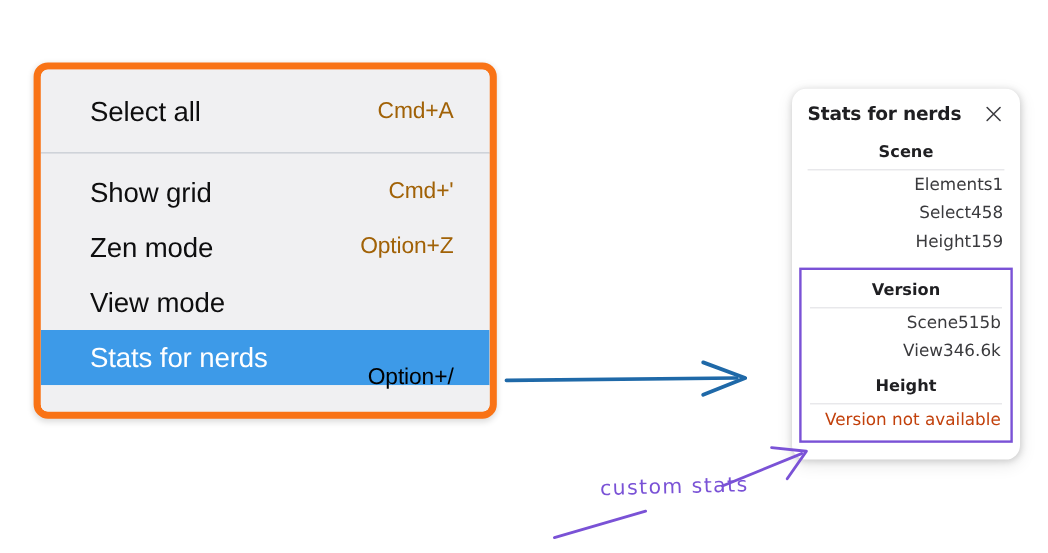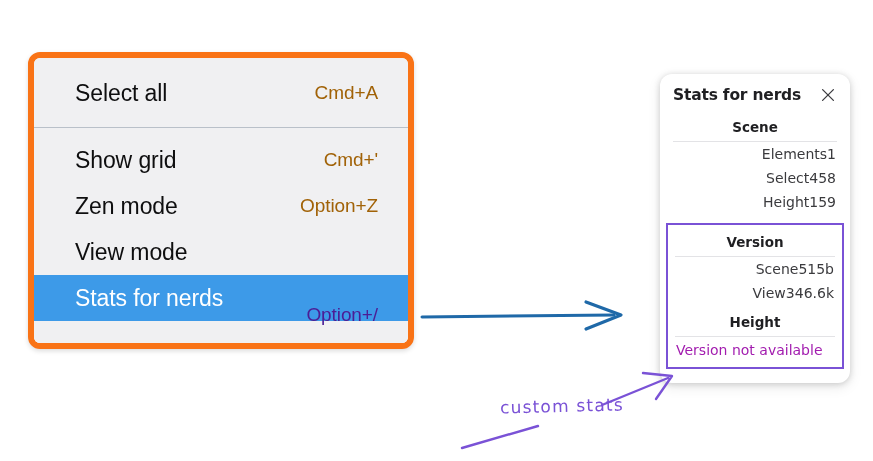--- a/index.html
+++ b/index.html
@@ -51,21 +51,21 @@
     color: #0e0e0f;
     letter-spacing: -0.1px;
   }
   .menu-item .mi-shortcut {
     font-size: 19px;
     color: #a16207;
     letter-spacing: -0.1px;
   }
   .menu-item.selected { background: #3d9ae8; }
   .menu-item.selected .mi-label { color: #ffffff; }
-  .menu-item.selected .mi-shortcut { color: #4c1d95; margin-top: 33px; }
+  .menu-item.selected .mi-shortcut { color: #000000; margin-top: 33px; }
 
   
   #stats-panel {
     position: absolute;
     left: 660px;
     top: 74px;
     width: 190px;
     background: #ffffff;
     border-radius: 12px;
     box-shadow: 0 1px 6px rgba(0,0,0,0.17), 0 4px 14px rgba(0,0,0,0.09);
@@ -102,23 +102,23 @@
     display: flex;
     align-items: center;
     justify-content: flex-end;
     font-size: 14px;
     color: #3a3a3d;
     padding: 4px 2px 4px 2px;
   }
   .stat-row .sv { font-variant-numeric: tabular-nums; }
   .single-row {
     font-size: 14px;
-    color: #a21caf;
+    color: #c2410c;
     padding: 5px 2px 2px 2px;
-    text-align: left;
+    text-align: right;
   }
   #custom-stats-box {
     border: 2px solid #7a52d6;
     margin: 9px -6px 0 -6px;
     padding: 0 6px 7px 6px;
   }
 
   
   .anno { position: absolute; pointer-events: none; }
   #blue-arrow { left: 418px; top: 296px; }

